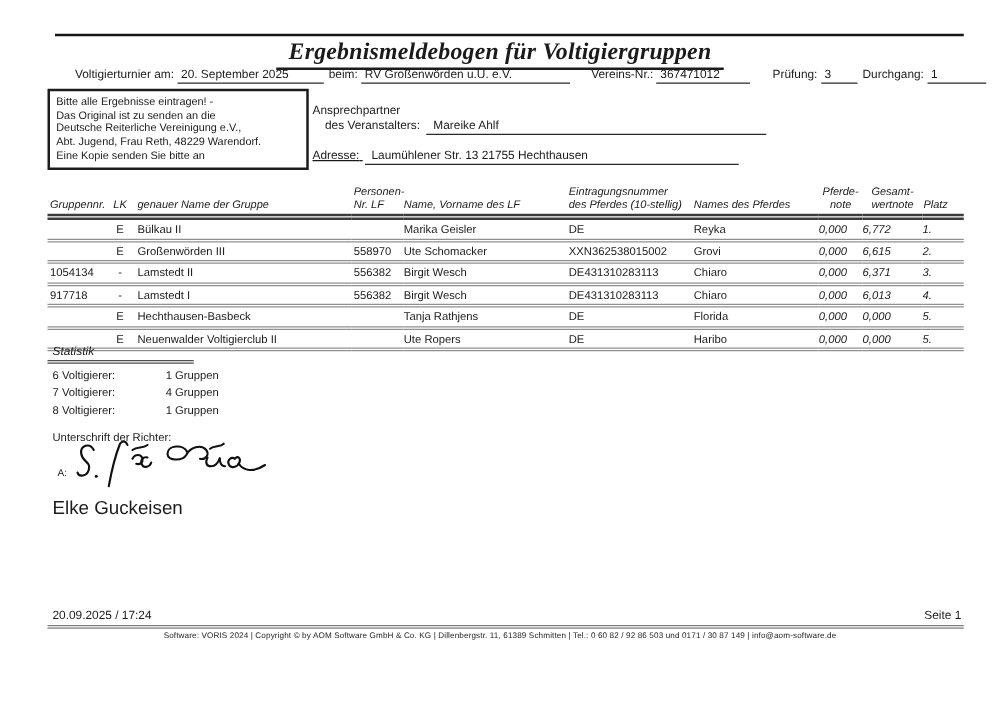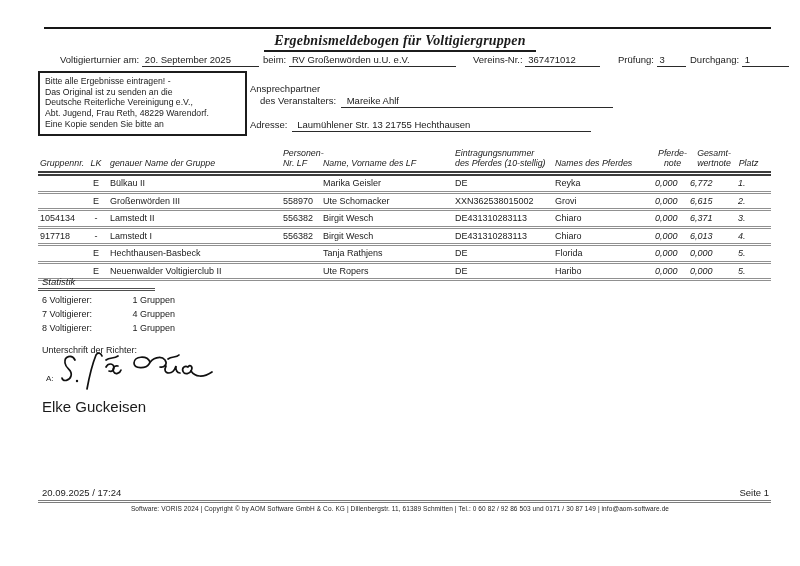--- a/index.html
+++ b/index.html
@@ -3,40 +3,40 @@
 <meta charset="utf-8">
 <style>
   html,body{margin:0;padding:0;background:#ffffff;}
   .page{position:relative;width:800px;height:566px;background:#ffffff;
         font-family:"Liberation Sans",sans-serif;color:#1b1b1b;overflow:hidden;}
 
   .top-rule{position:absolute;left:44px;top:27px;width:727px;height:2px;background:#161616;}
 
   .title-wrap{position:absolute;left:0;top:31px;width:100%;text-align:center;}
   .doc-title{display:inline-block;font-family:"Liberation Serif",serif;font-style:italic;
-             font-weight:bold;font-size:14px;letter-spacing:.2px;
+             font-weight:bold;font-size:19px;letter-spacing:.2px;
              border-bottom:2px solid #1c1c1c;padding:0 10px 1px;}
 
   .hdr-field{position:absolute;top:54px;font-size:9.5px;white-space:nowrap;margin-left:18px;}
   .hdr-value{display:inline-block;border-bottom:1px solid #2a2a2a;padding:0 2px 1px 3px;}
   #fld-turnier{left:42px}   #fld-turnier .hdr-value{min-width:112px;}
   #fld-beim{left:245px}     #fld-beim .hdr-value{min-width:162px;}
   #fld-verein{left:455px}   #fld-verein .hdr-value{min-width:70px;}
   #fld-pruefung{left:600px} #fld-pruefung .hdr-value{min-width:24px;}
   #fld-durchgang{left:672px}#fld-durchgang .hdr-value{min-width:42px;}
 
   .notice-box{position:absolute;left:38px;top:71px;width:196px;border:2px solid #1c1c1c;
               padding:3px 4px 4px 5px;font-size:8.7px;line-height:10.7px;}
 
   .contact-line{position:absolute;font-size:9.5px;white-space:nowrap;}
   #ansprech-l1{left:250px;top:83px;}
   #ansprech-l2{left:260px;top:95px;}
   #ansprech-l2 .u-value{display:inline-block;min-width:264px;border-bottom:1px solid #2a2a2a;
                         padding:0 2px 1px 6px;margin-left:2px;}
-  #adresse-line{left:250px;top:119px;}
+  #adresse-line{left:250px;top:119px;text-decoration:underline;}
   #adresse-line .u-value{display:inline-block;min-width:292px;border-bottom:1px solid #2a2a2a;
                          padding:0 2px 1px 5px;margin-left:2px;}
 
   table.results{position:absolute;left:38px;top:148px;width:733px;border-collapse:collapse;
                 table-layout:fixed;font-size:9px;}
   table.results th{font-weight:normal;font-style:italic;vertical-align:bottom;
                    padding:0 0 3px 0;line-height:10px;font-size:8.8px;white-space:nowrap;}
   table.results thead th{border-bottom:5px double #3c3c3c;}
   table.results td{padding:2px 0;line-height:10.5px;border-bottom:3px double #909090;
                    white-space:nowrap;overflow:hidden;}

